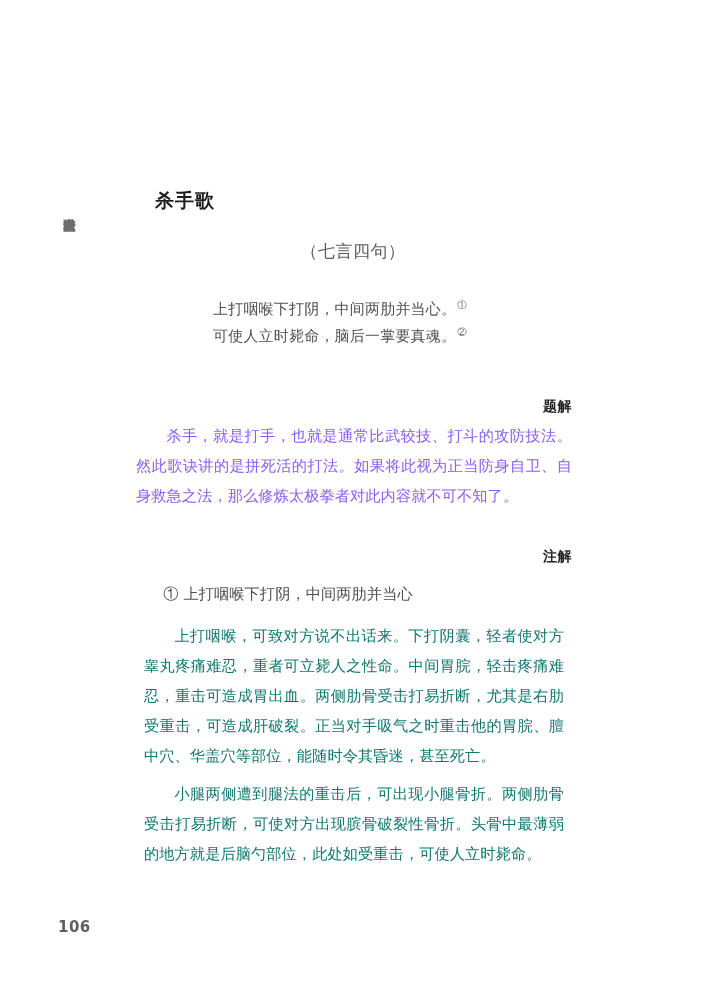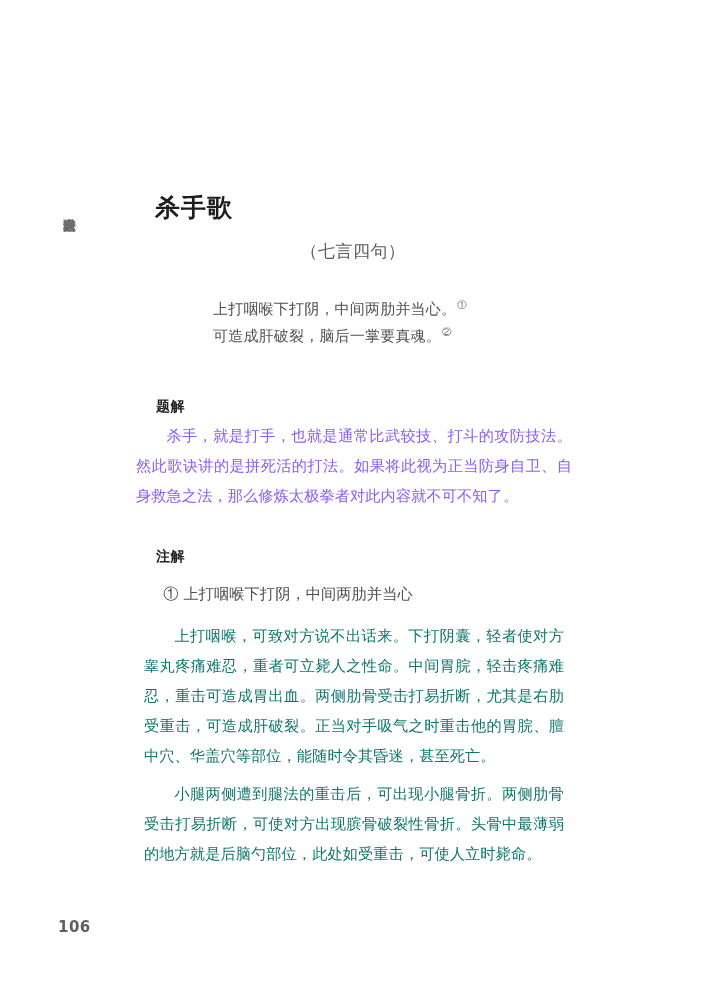--- a/index.html
+++ b/index.html
@@ -35,21 +35,21 @@
     text-orientation: upright;
     white-space: nowrap;
   }
 
   
   .chapter-title {
     position: absolute;
     left: 155px;
     top: 178px;
     font-family: "DejaVu Sans", "Liberation Sans", sans-serif;
-    font-size: 25px;
+    font-size: 19px;
     font-weight: 700;
     letter-spacing: 1px;
     color: #1d1d1d;
     line-height: 1;
   }
 
   
   .form-note {
     position: absolute;
     left: 136px;
@@ -91,20 +91,21 @@
   #section-zhujie { top: 545px; }
 
   .section-heading {
     font-family: "DejaVu Sans", "Liberation Sans", sans-serif;
     font-size: 14px;
     font-weight: 700;
     color: #232323;
     margin: 0 0 4px 20px;
     line-height: 22px;
     letter-spacing: 0.5px;
+    text-align: right;
   }
 
   .body-para {
     font-size: 15.2px;
     line-height: 30px;
     letter-spacing: 0.1px;
     color: #8b5cf6;
     margin: 0;
     text-align: justify;
     text-justify: inter-ideograph;
@@ -150,21 +151,21 @@
 <div class="page">
 
   <div class="running-head">陈氏太极老谱讲义</div>
 
   <h1 class="chapter-title">杀手歌</h1>
 
   <div class="form-note">（七言四句）</div>
 
   <div class="verse">
     <span class="vline"><span>上打咽喉下打阴，中间两肋并当心。</span><sup>①</sup></span>
-    <span class="vline"><span>可造成肝破裂，脑后一掌要真魂。</span><sup>②</sup></span>
+    <span class="vline"><span>可使人立时毙命，脑后一掌要真魂。</span><sup>②</sup></span>
   </div>
 
   <section class="section" id="section-tijie">
     <h2 class="section-heading">题解</h2>
     <p class="body-para">杀手，就是打手，也就是通常比武较技、打斗的攻防技法。然此歌诀讲的是拼死活的打法。如果将此视为正当防身自卫、自身救急之法，那么修炼太极拳者对此内容就不可不知了。</p>
   </section>
 
   <section class="section" id="section-zhujie">
     <h2 class="section-heading">注解</h2>
 

